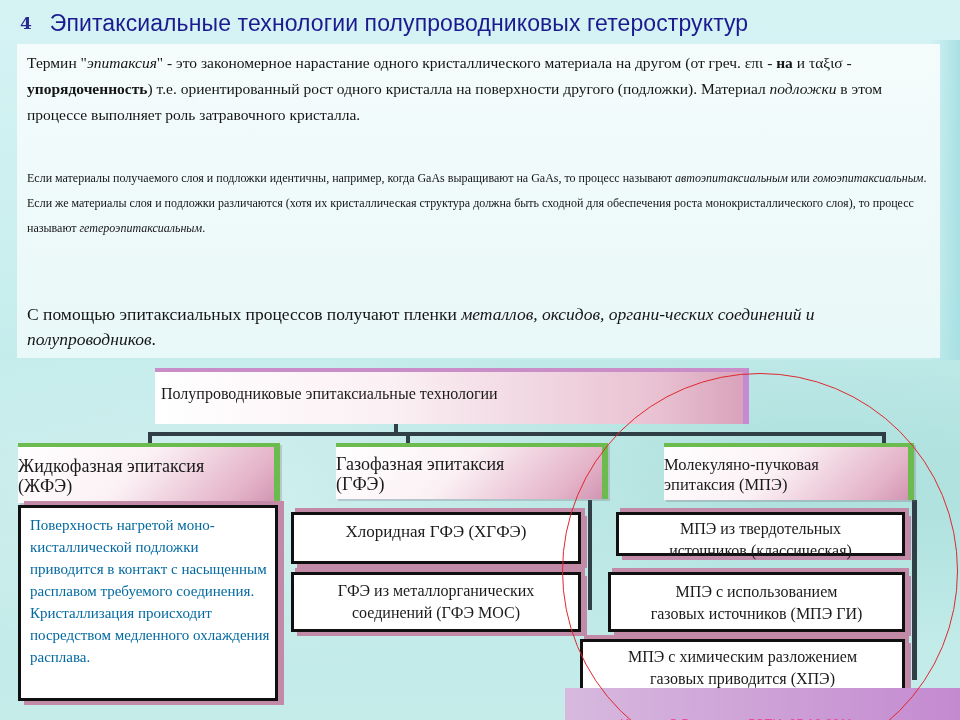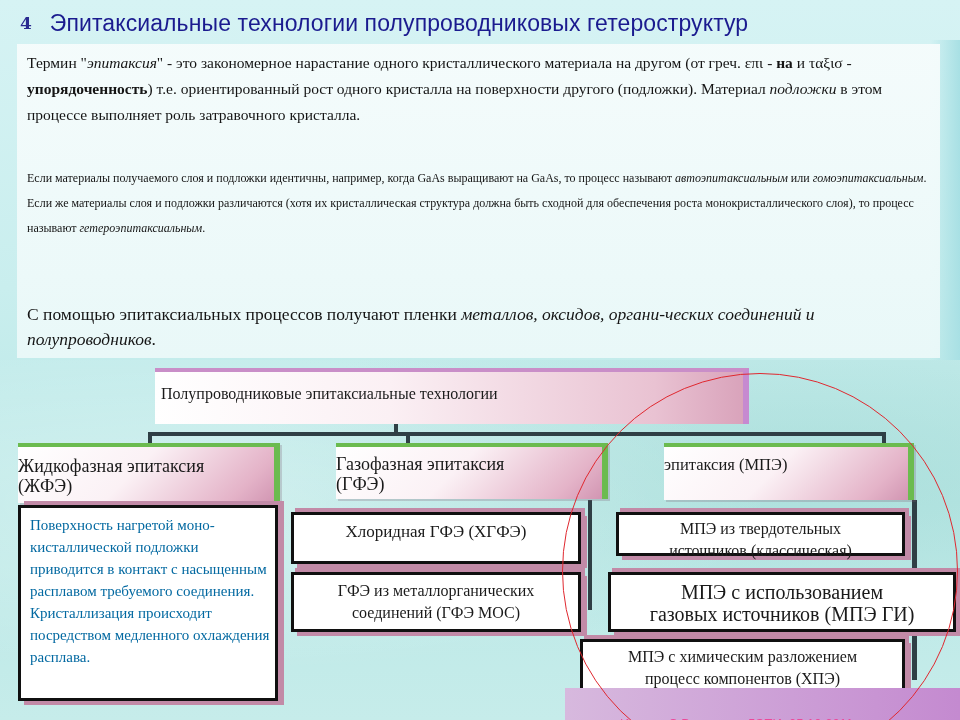--- a/index.html
+++ b/index.html
@@ -96,44 +96,45 @@
 
 <div class="cat" style="left:18px;top:443px;width:262px;height:60px;padding-top:9px;">
   <span class="t">Жидкофазная эпитаксия</span>
   <span class="t">(ЖФЭ)</span>
 </div>
 <div class="cat" style="left:336px;top:443px;width:272px;height:56px;padding-top:7px;">
   <span class="t">Газофазная эпитаксия</span>
   <span class="t">(ГФЭ)</span>
 </div>
 <div class="cat" style="left:664px;top:443px;width:250px;height:57px;padding-top:8px;font-size:16.5px;">
+  <span class="t">Молекуляно-пучковая</span>
   <span class="t">эпитаксия (МПЭ)</span>
 </div>
 
 <div class="desc-box">
   <span class="t">Поверхность нагретой моно-кисталлической подложки приводится в контакт с насыщенным расплавом требуемого соединения. Кристаллизация происходит посредством медленного охлаждения расплава.</span>
 </div>
 
 <div class="leaf" style="left:291px;top:512px;width:290px;height:52px;padding-top:7px;font-size:17px;">
   <span class="t">Хлоридная ГФЭ (ХГФЭ)</span>
 </div>
 <div class="leaf" style="left:291px;top:572px;width:290px;height:60px;padding-top:5px;font-size:16px;line-height:22px;">
   <span class="t">ГФЭ из металлорганических</span>
   <span class="t">соединений (ГФЭ МОС)</span>
 </div>
 
 <div class="leaf" style="left:616px;top:512px;width:289px;height:44px;padding-top:3px;font-size:16px;line-height:22px;">
   <span class="t">МПЭ из твердотельных</span>
   <span class="t">источников (классическая)</span>
 </div>
-<div class="leaf" style="left:608px;top:572px;width:348px;height:60px;padding-top:6px;font-size:20px;line-height:22px;">
+<div class="leaf" style="left:608px;top:572px;width:297px;height:60px;padding-top:6px;font-size:16px;line-height:22px;">
   <span class="t">МПЭ с использованием</span>
   <span class="t">газовых источников (МПЭ ГИ)</span>
 </div>
 <div class="leaf" style="left:580px;top:639px;width:325px;height:58px;padding-top:4px;font-size:16px;line-height:22px;">
   <span class="t">МПЭ с химическим разложением</span>
-  <span class="t">процесс компонентов (ХПЭ)</span>
+  <span class="t">газовых приводится (ХПЭ)</span>
 </div>
 
 <div class="footer-band"></div>
 <div class="footer-text">Иванов С.В., лекция ЛЭТИ, 05.10.2011</div>
 
 <div class="circle"></div>
 
 </body></html>

